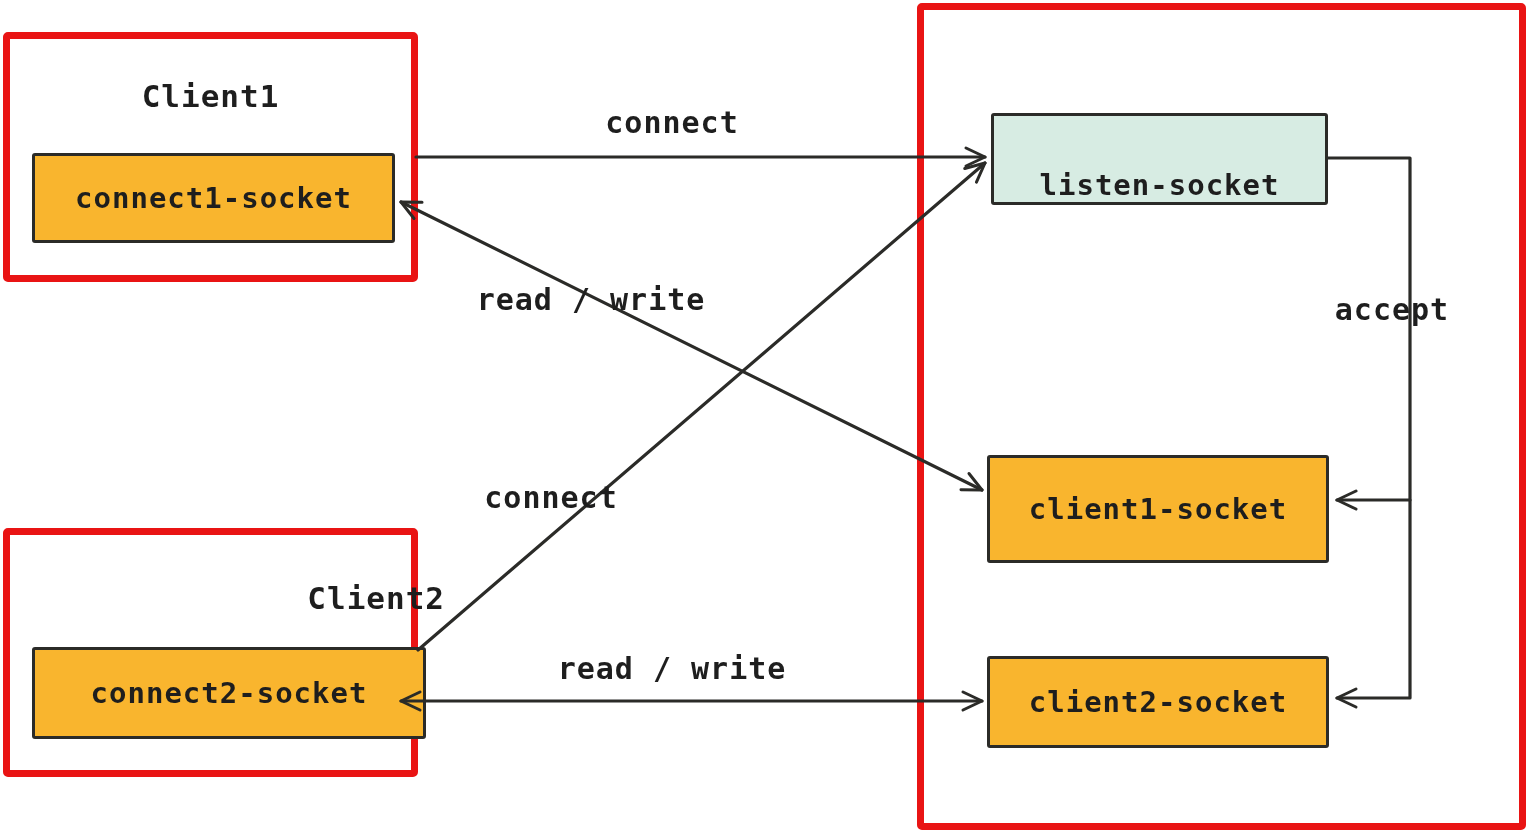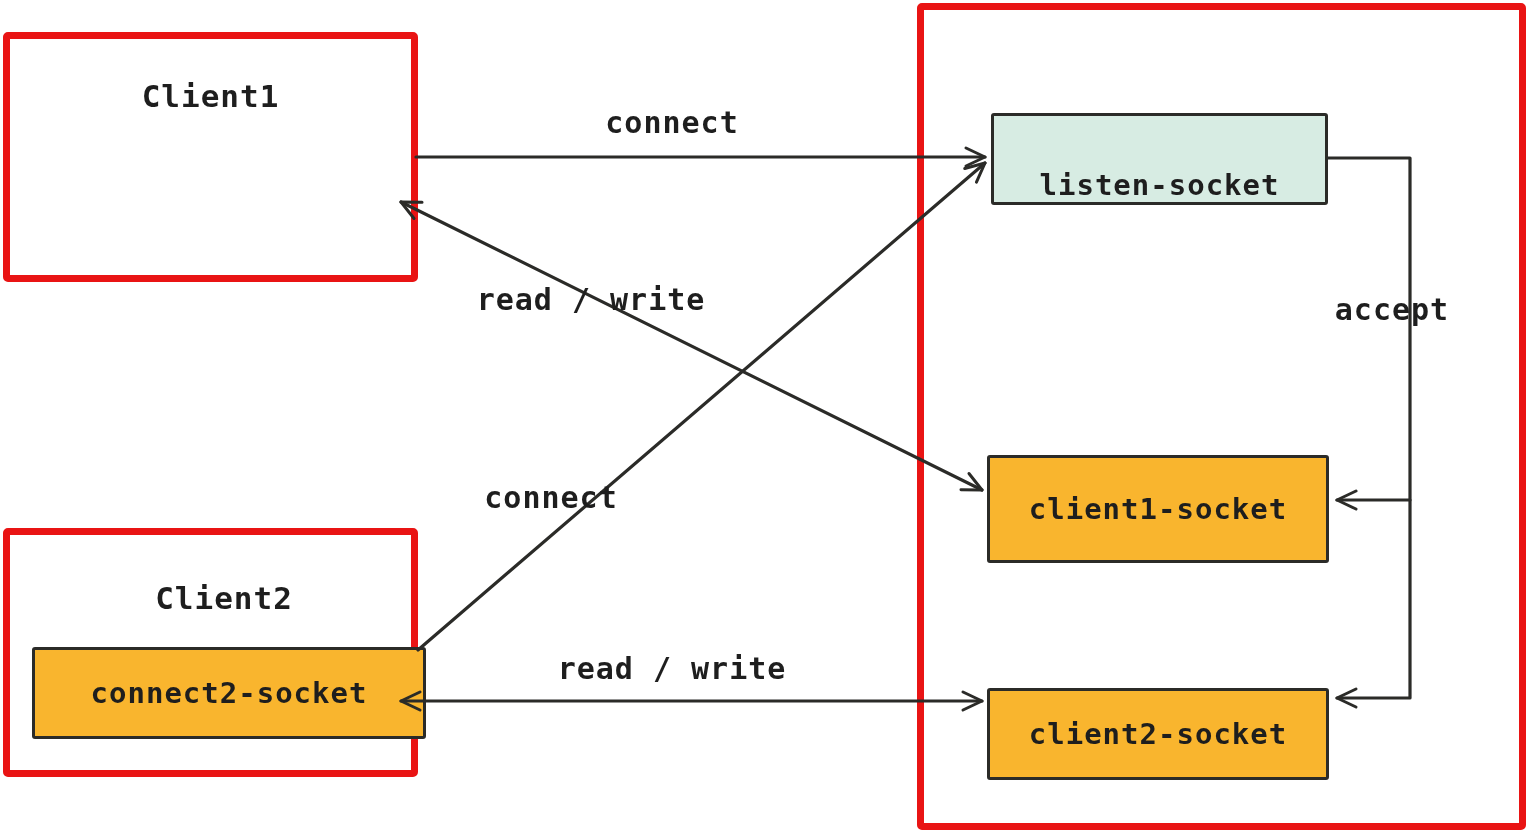--- a/index.html
+++ b/index.html
@@ -81,42 +81,45 @@
     white-space: nowrap;
     color: var(--text);
     z-index: 4;
   }
   
   #client1-group { left: 3px;   top: 32px;  width: 415px; height: 250px; }
   #client2-group { left: 3px;   top: 528px; width: 415px; height: 249px; }
   #server-group  { left: 917px; top: 3px;   width: 609px; height: 827px; }
 
   #client1-title { left: 3px;   top: 78px;  width: 415px; }
-  #client2-title { left: 3px;   top: 580px; width: 442px; }
+  #client2-title { left: 3px;   top: 580px; width: 442px; text-align: right; }
   #server-title  { left: 917px; top: 45px;  width: 609px; }
 
   #connect1-socket { left: 32px;  top: 153px; width: 363px; height: 90px; }
   #connect2-socket { left: 32px;  top: 647px; width: 394px; height: 92px; }
   #listen-socket   { left: 991px; top: 113px; width: 337px; height: 92px; }
   #client1-socket  { left: 987px; top: 455px; width: 342px; height: 108px; align-items: center; }
-  #client2-socket  { left: 987px; top: 656px; width: 342px; height: 92px; margin-top: 32px; }
+  #client2-socket  { left: 987px; top: 656px; width: 342px; height: 92px; }
 
   #label-connect-top      { left: 672px;  top: 122px; }
   #label-readwrite-top    { left: 591px;  top: 299px; }
   #label-connect-bottom   { left: 551px;  top: 497px; }
   #label-readwrite-bottom { left: 672px;  top: 668px; }
   #label-accept           { left: 1392px; top: 309px; }
 </style>
 </head>
 <body>
 
 <div class="canvas">
 
   <div class="group" id="client1-group"></div>
   <div class="group-title" id="client1-title">Client1</div>
+  <div class="socket amber" id="connect1-socket">
+    <span>connect1-socket</span>
+  </div>
 
   <div class="group" id="client2-group"></div>
   <div class="group-title" id="client2-title">Client2</div>
   <div class="socket amber" id="connect2-socket">
     <span>connect2-socket</span>
   </div>
 
   <div class="group" id="server-group"></div>
   <div class="socket mint" id="listen-socket">
     <span>listen-socket</span>

